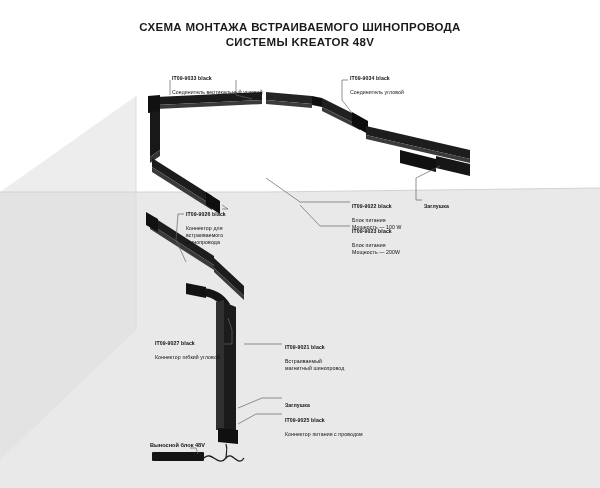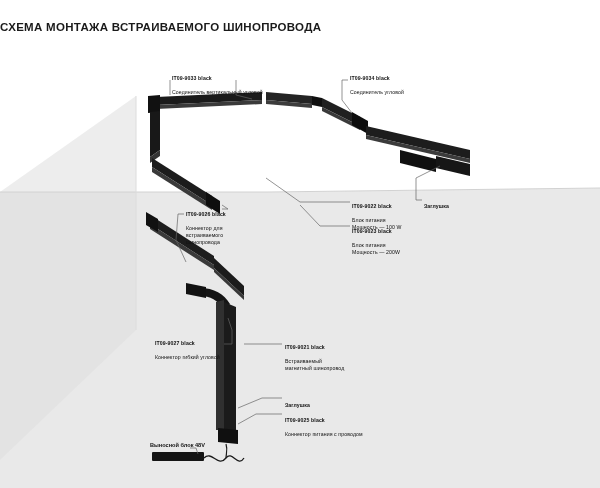--- a/index.html
+++ b/index.html
@@ -11,21 +11,21 @@
     overflow:hidden;
   }
   #stage{
     position:absolute;inset:0;
     width:600px;height:488px;
   }
   .bg-svg{position:absolute;left:0;top:0;}
   .title{
     position:absolute;
     left:0;top:20px;width:600px;
-    text-align:left;
+    text-align:center;
     font-size:11.5px;
     font-weight:bold;
     letter-spacing:.3px;
     color:#1a1a1a;
     line-height:15px;
   }
   .label{
     position:absolute;
     font-size:5.2px;
     line-height:7px;
@@ -133,20 +133,21 @@
       <path d="M224,344 L232,344 L232,330 L228,318"></path>
       <path d="M282,344 L262,344 L244,344"></path>
       <path d="M282,398 L262,398 L238,408"></path>
       <path d="M282,414 L256,414 L238,424"></path>
       <path d="M190,448 L196,448 L198,454"></path>
     </g>
   </svg>
 
   <div class="title">
     <span>СХЕМА МОНТАЖА ВСТРАИВАЕМОГО ШИНОПРОВОДА</span><br>
+    <span>СИСТЕМЫ KREATOR 48V</span>
   </div>
 
   <div class="label" style="left:172px;top:68px;">
     <span class="hd">IT09-9033 black</span>
     <span class="bd">Соединитель вертикальный угловой</span>
   </div>
 
   <div class="label" style="left:350px;top:68px;">
     <span class="hd">IT09-9034 black</span>
     <span class="bd">Соединитель угловой</span>

